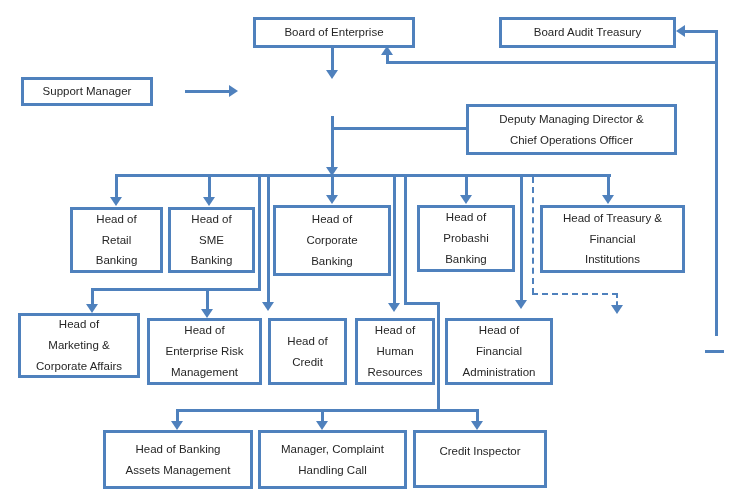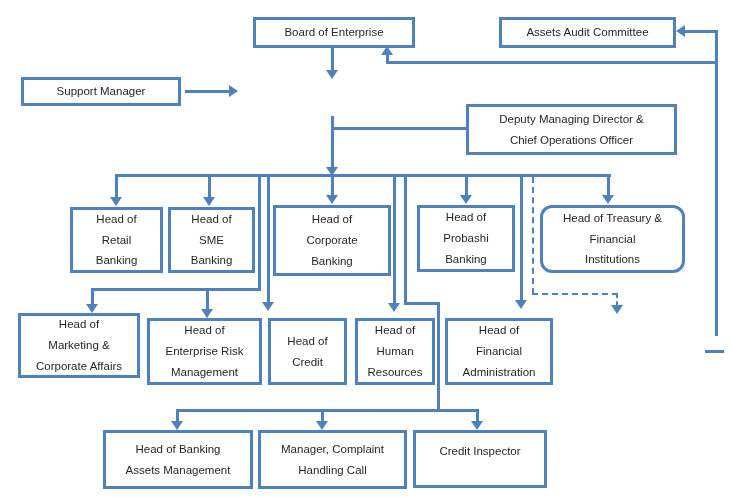--- a/index.html
+++ b/index.html
@@ -110,24 +110,24 @@
   <div class="vl" style="left:321px;top:409px;width:3px;height:13px;"></div>
   <div class="ah down" style="left:316px;top:421px;"></div>
   <div class="vl" style="left:476px;top:409px;width:3px;height:13px;"></div>
   <div class="ah down" style="left:471px;top:421px;"></div>
 
   <div class="node" style="left:253px;top:17px;width:162px;height:31px;">
     <span class="lbl">Board of Enterprise</span>
   </div>
 
   <div class="node" style="left:499px;top:17px;width:177px;height:31px;">
-    <span class="lbl">Assets Audit Committee</span>
-  </div>
-
-  <div class="node" style="left:21px;top:77px;width:160px;height:29px;">
+    <span class="lbl">Board Audit Treasury</span>
+  </div>
+
+  <div class="node" style="left:21px;top:77px;width:132px;height:29px;">
     <span class="lbl">Support Manager</span>
   </div>
 
 
   <div class="node" style="left:466px;top:104px;width:211px;height:51px;">
     <span class="lbl">Deputy Managing Director &amp;
 Chief Operations Officer</span>
   </div>
 
   <div class="node" style="left:70px;top:207px;width:93px;height:66px;">
@@ -147,21 +147,21 @@
 Corporate
 Banking</span>
   </div>
 
   <div class="node" style="left:417px;top:205px;width:98px;height:67px;">
     <span class="lbl">Head of
 Probashi
 Banking</span>
   </div>
 
-  <div class="node" style="left:540px;top:205px;width:145px;height:68px;border-radius:12px;">
+  <div class="node" style="left:540px;top:205px;width:145px;height:68px;">
     <span class="lbl">Head of Treasury &amp;
 Financial
 Institutions</span>
   </div>
 
   <div class="node" style="left:18px;top:313px;width:122px;height:65px;">
     <span class="lbl">Head of
 Marketing &amp;
 Corporate Affairs</span>
   </div>

